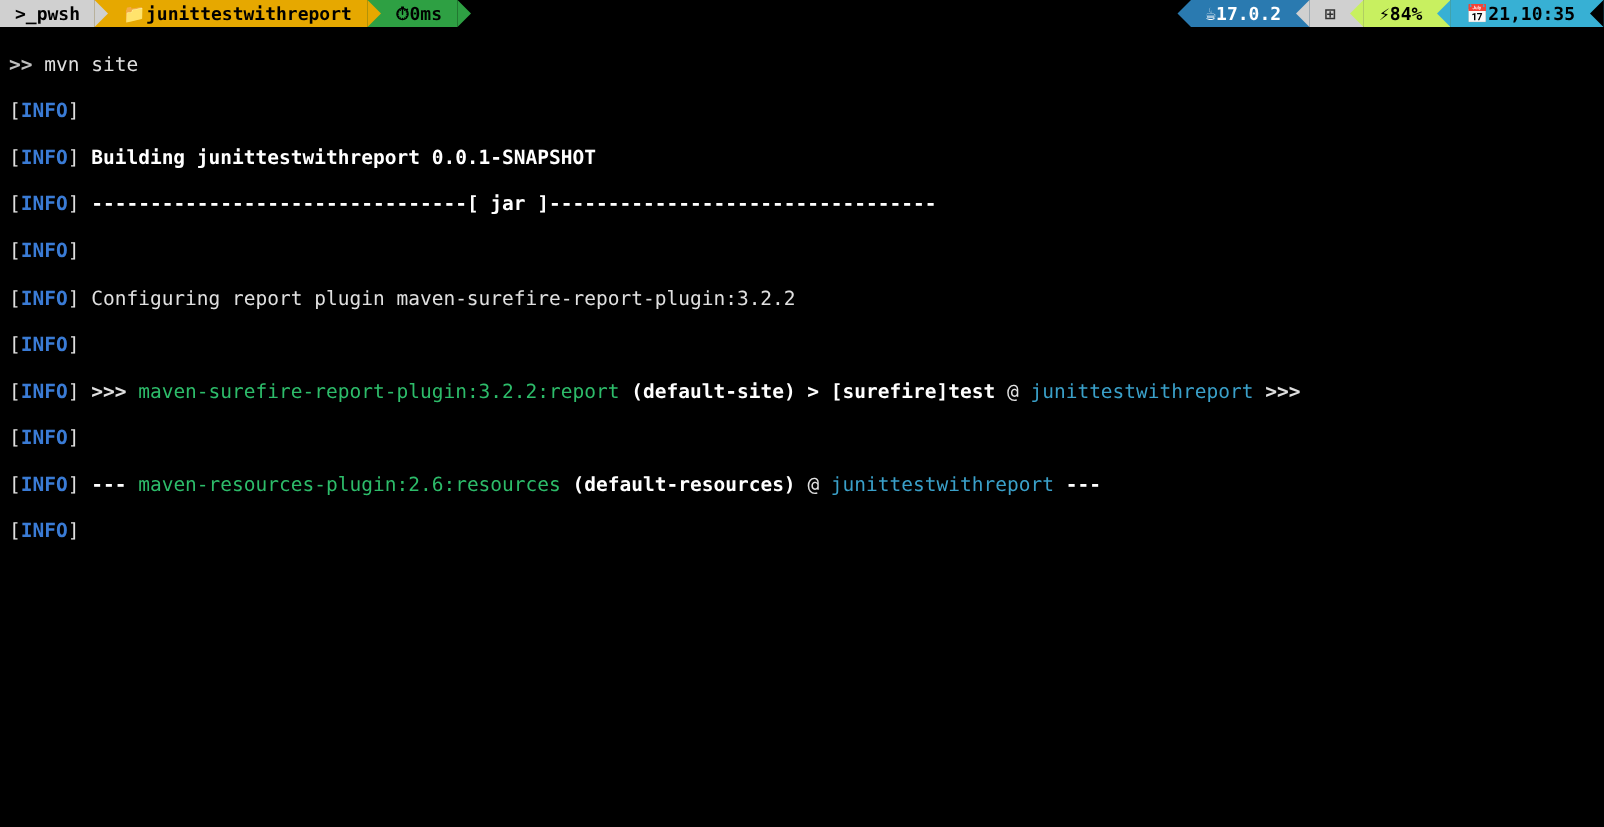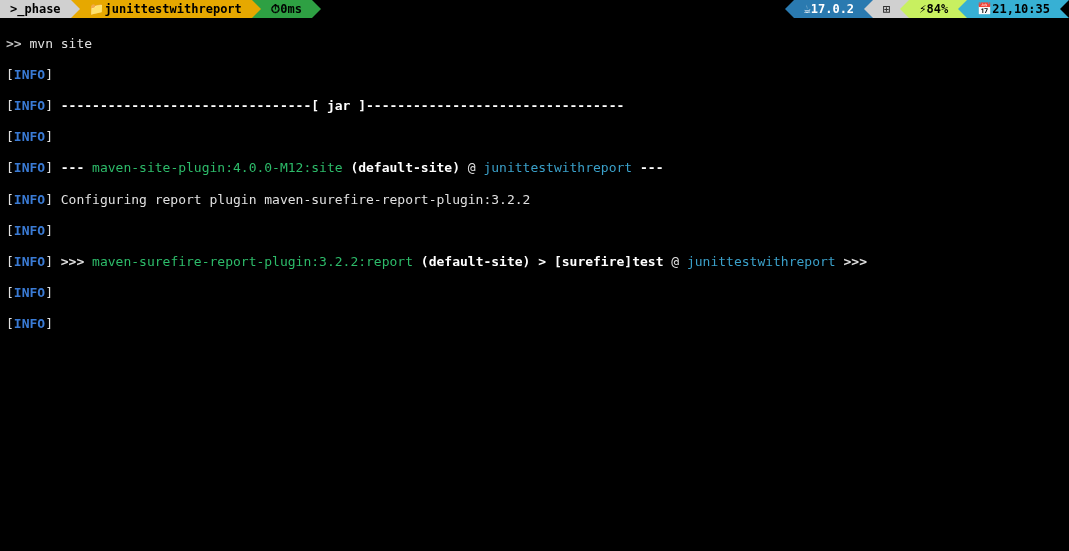--- a/index.html
+++ b/index.html
@@ -72,21 +72,21 @@
     .plug  { color: #2dbc6a; }  
     .proj  { color: #3aa0c9; }
     .arrow3{ color: #e0e0e0; font-weight: bold;}
     .ico { font-weight: bold; }
   </style>
 </head>
 <body>
 
 <div class="statusbar">
   <div class="left">
-    <span class="seg seg-pwsh"><span class="ico">&gt;_</span> <span>phase</span></span>
+    <span class="seg seg-pwsh"><span class="ico">&gt;_</span> <span>pwsh</span></span>
     <span class="arrow-r a-pwsh-folder"></span>
     <span class="seg seg-folder"><span>📁</span><span>junittestwithreport</span></span>
     <span class="arrow-r a-folder-time"></span>
     <span class="seg seg-time"><span>⏱</span><span>0ms</span></span>
     <span class="arrow-r a-time-black"></span>
   </div>
   <div class="right">
     <span class="arrow-l al-java-black"></span>
     <span class="seg seg-java"><span>☕</span> <span>17.0.2</span></span>
     <span class="arrow-l al-win-java"></span>
@@ -95,27 +95,28 @@
     <span class="seg seg-batt"><span>⚡</span><span>84%</span></span>
     <span class="arrow-l al-clock-batt"></span>
     <span class="seg seg-clock"><span>📅</span> <span>21,10:35</span></span>
     <span class="arrow-l al-end-clock"></span>
   </div>
 </div>
 
 <div class="term">
 <span class="line"><span class="prompt-sym">&gt;&gt;</span> <span class="cmd">mvn site</span></span>
 <span class="line"><span class="br">[</span><span class="info">INFO</span><span class="br">]</span></span>
+<span class="line"><span class="br">[</span><span class="info">INFO</span><span class="br">]</span><span class="bold"> Building junittestwithreport 0.0.1-SNAPSHOT</span></span>
 <span class="line"><span class="br">[</span><span class="info">INFO</span><span class="br">]</span> <span class="bold">--------------------------------[ jar ]---------------------------------</span></span>
 <span class="line"><span class="br">[</span><span class="info">INFO</span><span class="br">]</span></span>
-<span class="line"><span class="br">[</span><span class="info">INFO</span><span class="br">]</span> <span class="bold">--- </span><span class="plug">maven-site-plugin:4.0.0-M12:site</span><span class="bold"> (default-site) </span><span class="txt">@ </span><span class="proj">junittestwithreport</span><span class="bold"> ---</span></span>
 <span class="line"><span class="br">[</span><span class="info">INFO</span><span class="br">]</span><span class="txt"> Configuring report plugin maven-surefire-report-plugin:3.2.2</span></span>
 <span class="line"><span class="br">[</span><span class="info">INFO</span><span class="br">]</span></span>
 <span class="line"><span class="br">[</span><span class="info">INFO</span><span class="br">]</span> <span class="arrow3">&gt;&gt;&gt; </span><span class="plug">maven-surefire-report-plugin:3.2.2:report</span><span class="bold"> (default-site) &gt; [surefire]test </span><span class="txt">@ </span><span class="proj">junittestwithreport</span><span class="arrow3"> &gt;&gt;&gt;</span></span>
 <span class="line"><span class="br">[</span><span class="info">INFO</span><span class="br">]</span></span>
+<span class="line"><span class="br">[</span><span class="info">INFO</span><span class="br">]</span> <span class="bold">--- </span><span class="plug">maven-resources-plugin:2.6:resources</span><span class="bold"> (default-resources) </span><span class="txt">@ </span><span class="proj">junittestwithreport</span><span class="bold"> ---</span></span>
 <span class="line"><span class="br">[</span><span class="info">INFO</span><span class="br">]</span></span>
 
 
 
 
 
 
 
 
 

